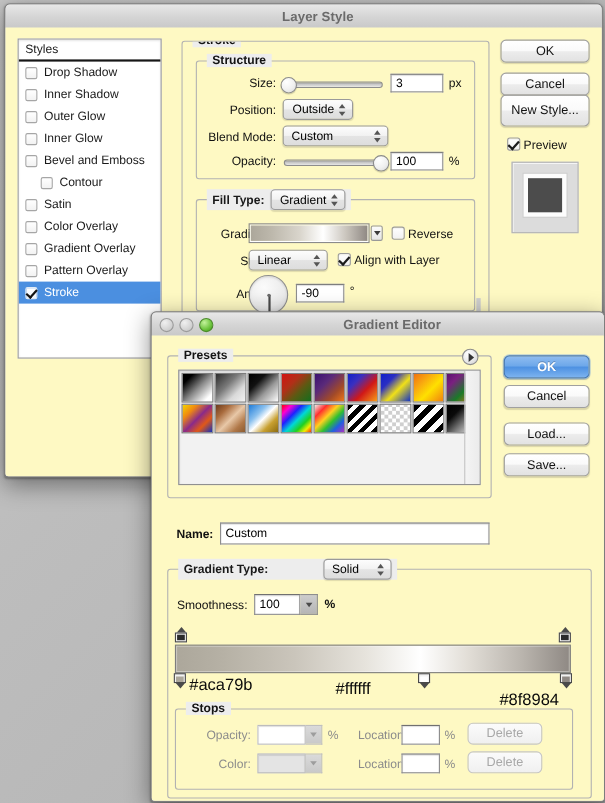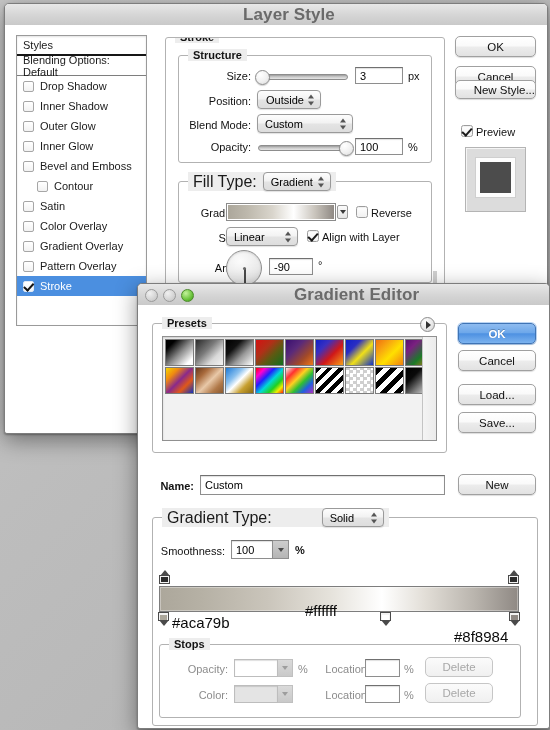--- a/index.html
+++ b/index.html
@@ -30,43 +30,43 @@
   }
   .titlebar {
     height: 21px;
     border-radius: 4px 4px 0 0;
     background: linear-gradient(180deg,#e8e8e8 0%,#d6d6d6 50%,#c9c9c9 100%);
     border-bottom: 1px solid #9a9a9a;
     position: relative;
     display: flex; align-items: center; justify-content: center;
   }
   .titlebar .title {
-    font-size: 17px; font-weight: bold; color: #6a6a6a;
+    font-size: 12px; font-weight: bold; color: #6a6a6a;
     letter-spacing: .1px;
     margin-left: 26px;
   }
   .traffic { position: absolute; left: 7px; top: 5px; display: flex; gap: 5px; }
   .tl { width: 11px; height: 11px; border-radius: 50%; border: 1px solid #9b9b9b;
         background: radial-gradient(circle at 35% 30%, #f0f0f0, #cfcfcf 70%, #b9b9b9 100%); }
   .tl.green { border-color: #4c8b2b;
         background: radial-gradient(circle at 35% 30%, #c3f29b, #6bc33c 60%, #3f9418 100%); }
 
   .winbody { position: absolute; left:0; right:0; top:21px; bottom:0;
-             background:#ffffff; border-radius: 0 0 3px 3px; }
+             background:#fef9c3; border-radius: 0 0 3px 3px; }
 
   
   .group { position: absolute; border: 1px solid #b2b2b2; border-radius: 3px; }
   .group > .legend {
     position: absolute; top: -7px; left: 9px; padding: 0 5px;
     background: #ededed; font-weight: bold; font-size: 11px; color: #141414;
     white-space: nowrap;
   }
   .legend-ctl { position:absolute; top:-10px; left:9px; padding:0 5px; background:#ededed;
                 display:flex; align-items:center; gap:6px; white-space:nowrap; }
-  .legend-ctl .lbl { font-weight:normal; font-size:16px; }
+  .legend-ctl .lbl { font-weight:bold; font-size:11px; }
 
   
   .lab { position: absolute; font-size: 11px; color: #111; text-align: right; }
 
   
   .tfield {
     position: absolute; background: #fff; border: 1px solid #8e8e8e;
     border-top-color:#707070;
     box-sizing: border-box; font-size: 11px; color: #000;
     display: flex; align-items: center; padding-left: 4px;
@@ -255,23 +255,20 @@
   <div class="window" style="left:4px; top:3px; width:542px; height:429px;">
     <div class="titlebar">
       <span class="title">Layer Style</span>
     </div>
     <div class="winbody">
 
       <div class="styles-list" style="left:11px; top:10px; width:131px; height:291px;">
         <div class="slrow header">
           <span>Styles</span>
         </div>
-        <div class="slrow subheader">
-          <span>Blending Options: Default</span>
-        </div>
         <div class="slrow">
           <span class="cbx"></span>
           <span>Drop Shadow</span>
         </div>
         <div class="slrow">
           <span class="cbx"></span>
           <span>Inner Shadow</span>
         </div>
         <div class="slrow">
           <span class="cbx"></span>
@@ -387,21 +384,21 @@
         </div>
 
       </div>
 
       <div class="btn" style="left:450px; top:11px; width:81px; height:21px;">
         <span>OK</span>
       </div>
       <div class="btn" style="left:450px; top:41px; width:81px; height:21px;">
         <span>Cancel</span>
       </div>
-      <div class="btn" style="left:450px; top:55px; width:81px; height:19px;justify-content:flex-end;">
+      <div class="btn" style="left:450px; top:61px; width:81px; height:29px;">
         <span>New Style...</span>
       </div>
       <div class="cb checked" style="left:456px; top:100px;"></div>
       <span class="lab" style="left:471px; top:101px; width:70px; text-align:left;">Preview</span>
 
       <div class="prev-box" style="left:460px; top:122px; width:59px; height:63px;">
         <span class="prev-inner" style="left:14px; top:14px; width:31px; height:31px;"></span>
       </div>
 
       <div style="position:absolute; left:428px; top:246px; width:4px; height:22px; background:#cfcfcf;"></div>
@@ -458,23 +455,20 @@
         <span>Load...</span>
       </div>
       <div class="btn" style="left:320px; top:107px; width:78px; height:21px;">
         <span>Save...</span>
       </div>
 
       <span class="lab" style="left:8px; top:175px; width:48px;font-weight:bold;">Name:</span>
       <div class="tfield" style="left:62px; top:170px; width:245px; height:20px;">
         <span>Custom</span>
       </div>
-      <div class="btn" style="left:320px; top:169px; width:78px; height:21px;">
-        <span>New</span>
-      </div>
 
       <div class="group" style="left:14px; top:212px; width:384px; height:207px;">
         <div class="legend-ctl">
           <span class="lbl">Gradient Type:</span>
           <span class="popup" style="position:relative; top:0; left:0; width:62px; height:19px;margin-left:44px;">
             <span>Solid</span>
             <span class="arrows"></span>
           </span>
         </div>
 
@@ -508,21 +502,21 @@
           <span class="sw" style="background:#ffffff"></span>
           <span class="tip"></span>
         </div>
         <div class="stop-bot" style="left:356px; top:94px;">
           <span class="house"></span>
           <span class="sw" style="background:#8f8984"></span>
           <span class="tip"></span>
         </div>
 
         <span class="hexlab" style="left:19px; top:96px;">#aca79b</span>
-        <span class="hexlab" style="left:152px; top:84px;">#ffffff</span>
+        <span class="hexlab" style="left:152px; top:100px;">#ffffff</span>
         <span class="hexlab" style="left:301px; top:110px;">#8f8984</span>
 
         <div class="group" style="left:6px; top:126px; width:360px; height:72px;">
           <span class="legend">Stops</span>
 
           <span class="lab" style="left:6px; top:18px; width:62px; color:#8c8c8c;">Opacity:</span>
           <div class="tfield disabled" style="left:74px; top:14px; width:44px; height:18px; background:#fff;">
             <span></span>
           </div>
           <div class="combo-btn disabled" style="left:118px; top:14px; width:15px; height:18px;"></div>

